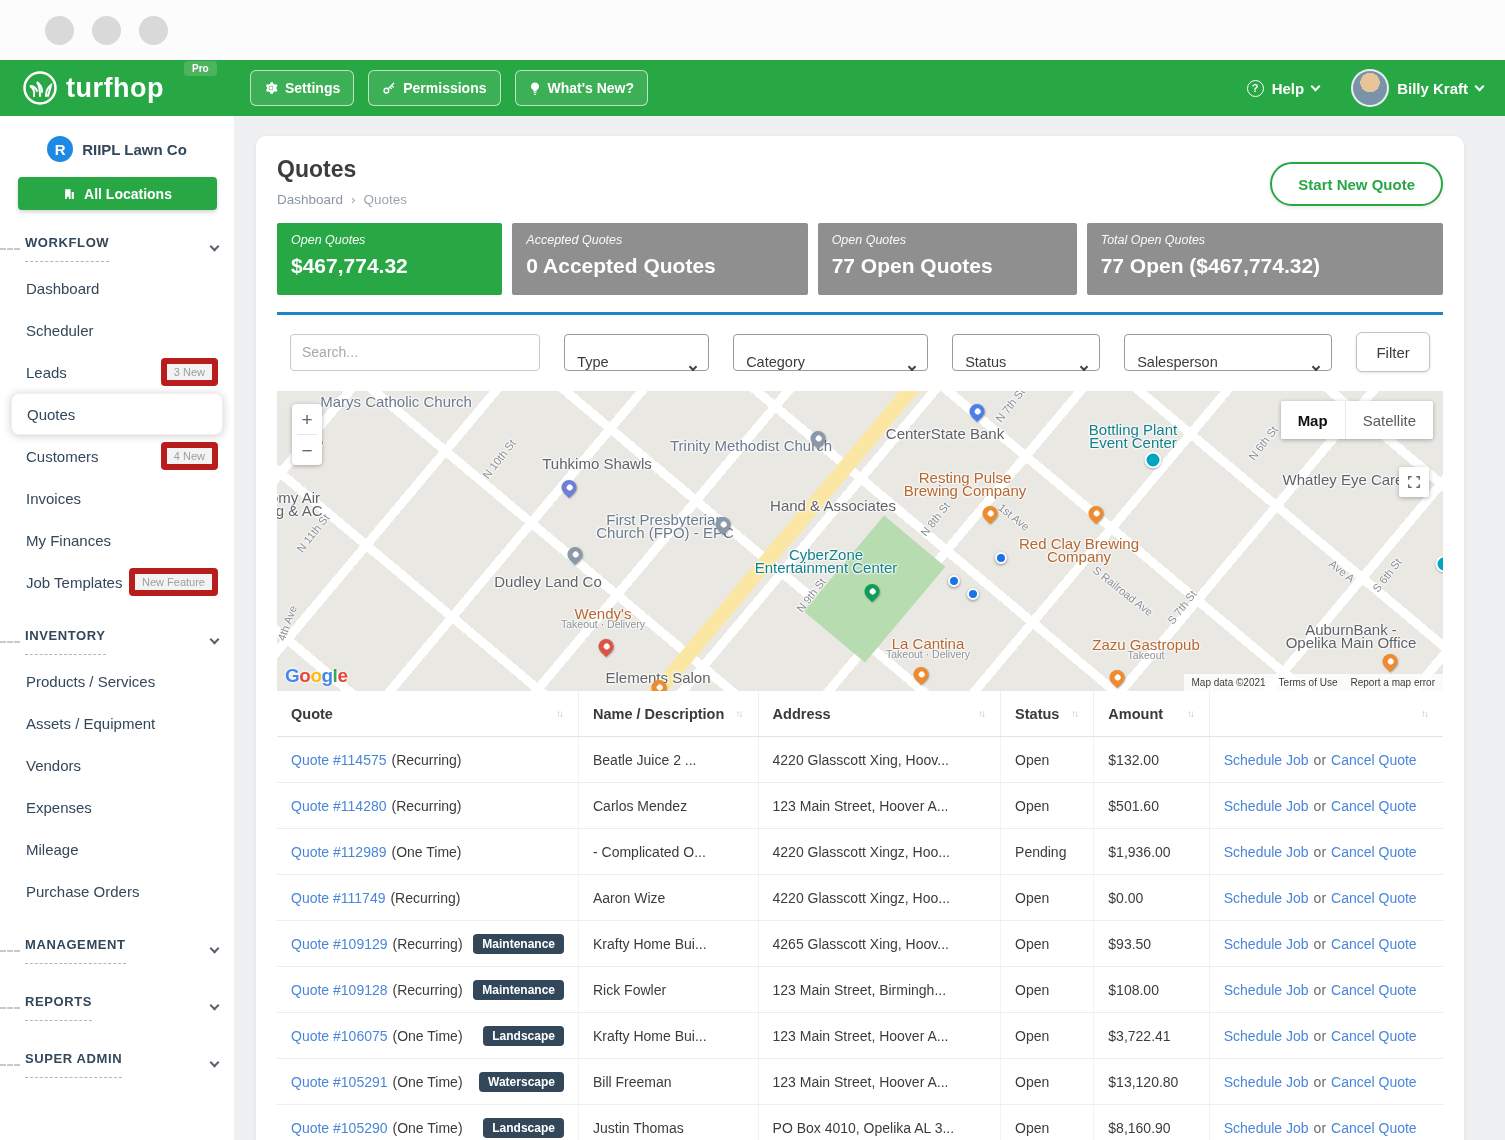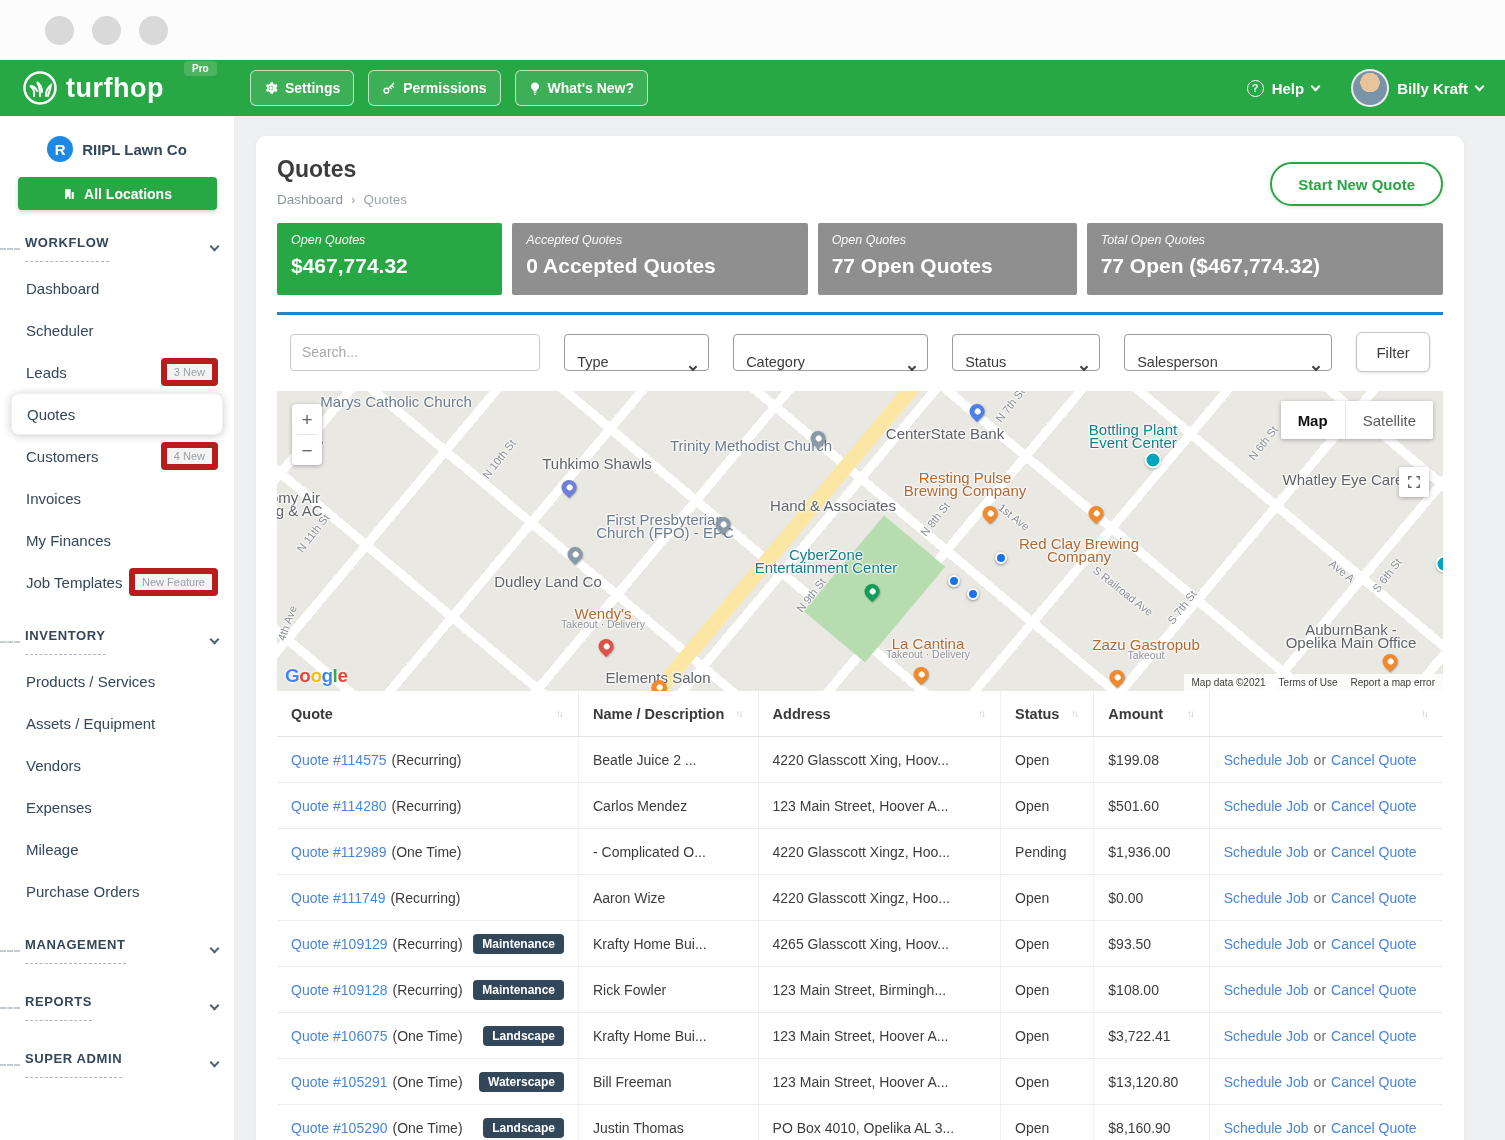--- a/index.html
+++ b/index.html
@@ -472,21 +472,21 @@
             <div class="td col1">
               <span>Beatle Juice 2 ...</span>
             </div>
             <div class="td col2">
               <span>4220 Glasscott Xing, Hoov...</span>
             </div>
             <div class="td col3">
               <span>Open</span>
             </div>
             <div class="td col4">
-              <span>$199.08</span>
+              <span>$132.00</span>
             </div>
             <div class="td col5">
               <a class="alink">Schedule Job</a>
               <span class="or">or</span>
               <a class="alink">Cancel Quote</a>
             </div>
           </div>
           <div class="trow">
             <div class="td col0">
               <a class="qlink">Quote #114280</a>

